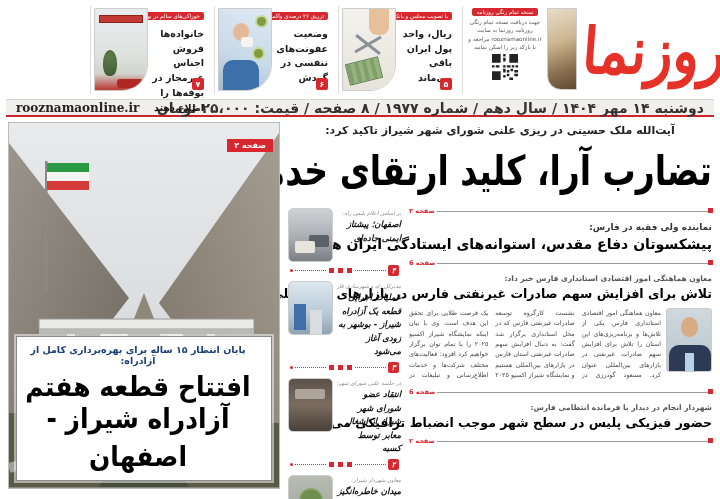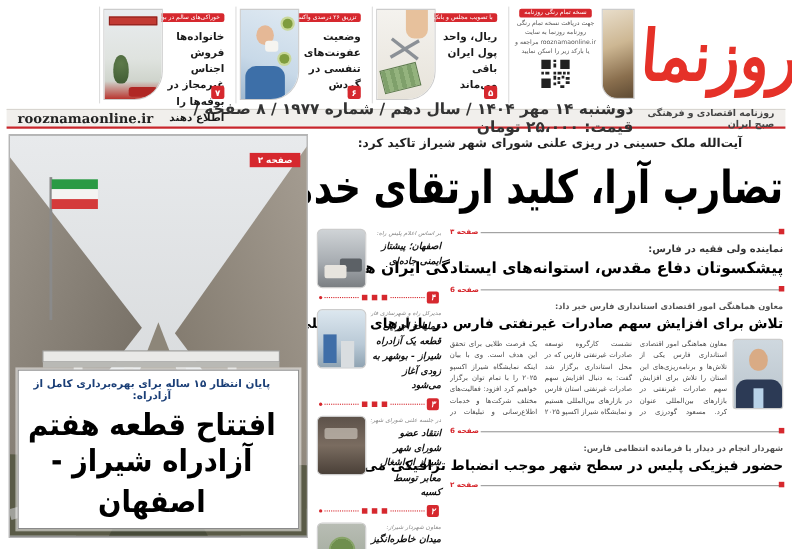--- a/index.html
+++ b/index.html
@@ -168,21 +168,20 @@
             <div class="tree"></div>
             <div class="car"></div>
           </div>
       </div>
       <div class="pagebadge">۷</div>
     </div>
 
   </div>
 
   <div class="datebar">
-    <span class="tagline">روزنامه اقتصادی و فرهنگی صبح ایران</span>
     <span class="dateinfo">دوشنبه ۱۴ مهر ۱۴۰۴ / سال دهم / شماره ۱۹۷۷ / ۸ صفحه / قیمت: ۲۵،۰۰۰ تومان</span>
     <span class="site">rooznamaonline.ir</span>
   </div>
 
   <div class="main">
 
     <div class="content">
       <div class="lead-kicker">آیت‌الله ملک حسینی در ریزی علنی شورای شهر شیراز تاکید کرد:</div>
       <div class="lead-headline">تضارب آرا، کلید ارتقای خدمات شهری</div>
 

